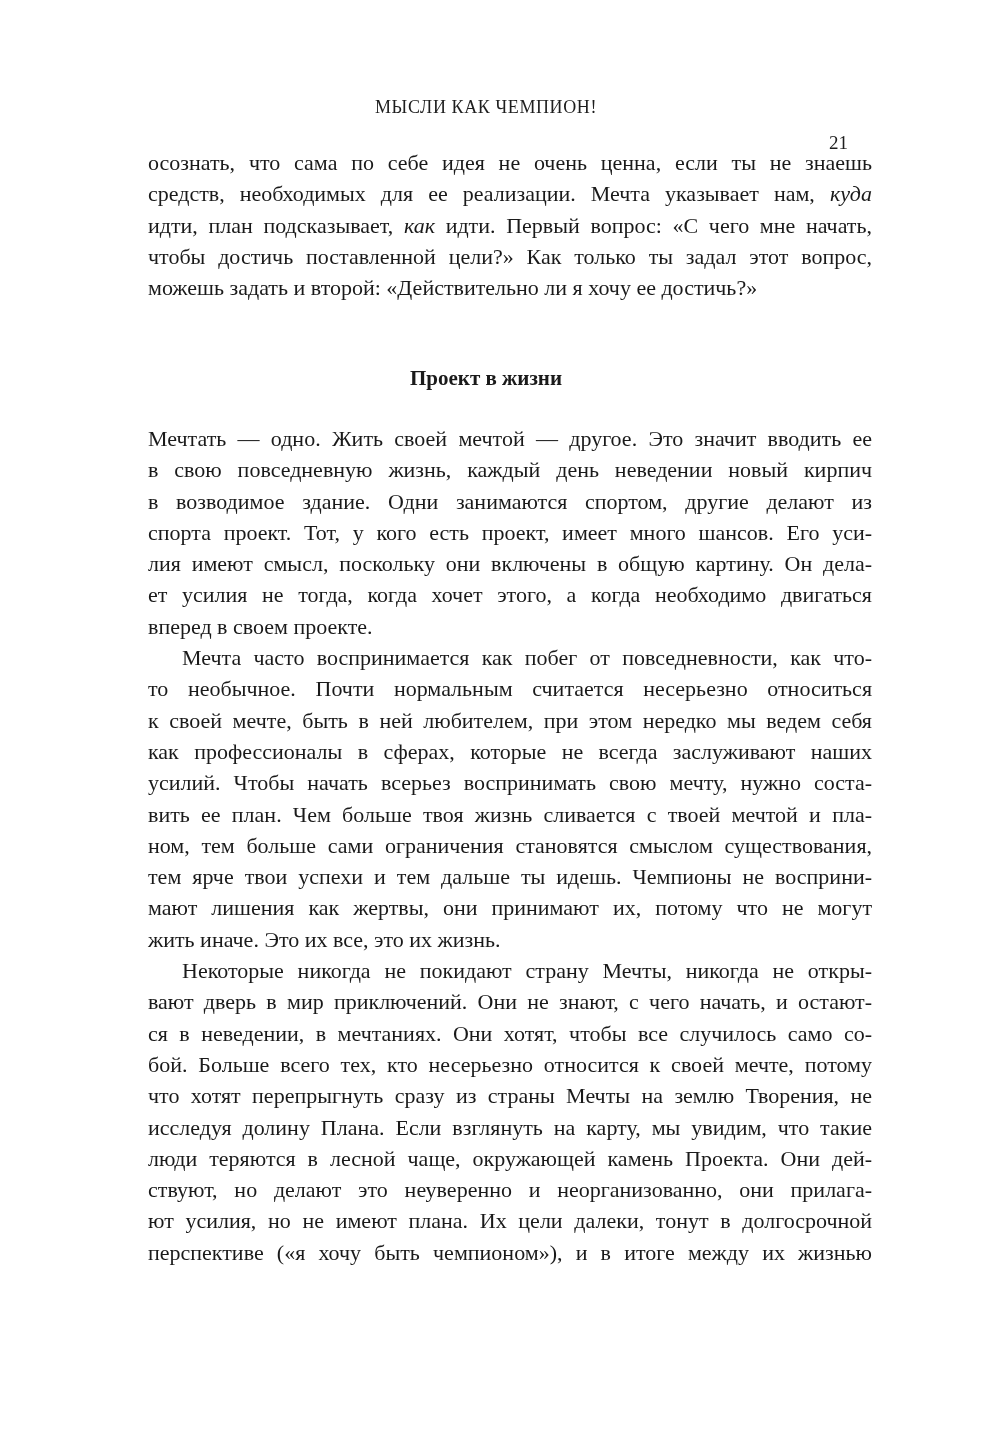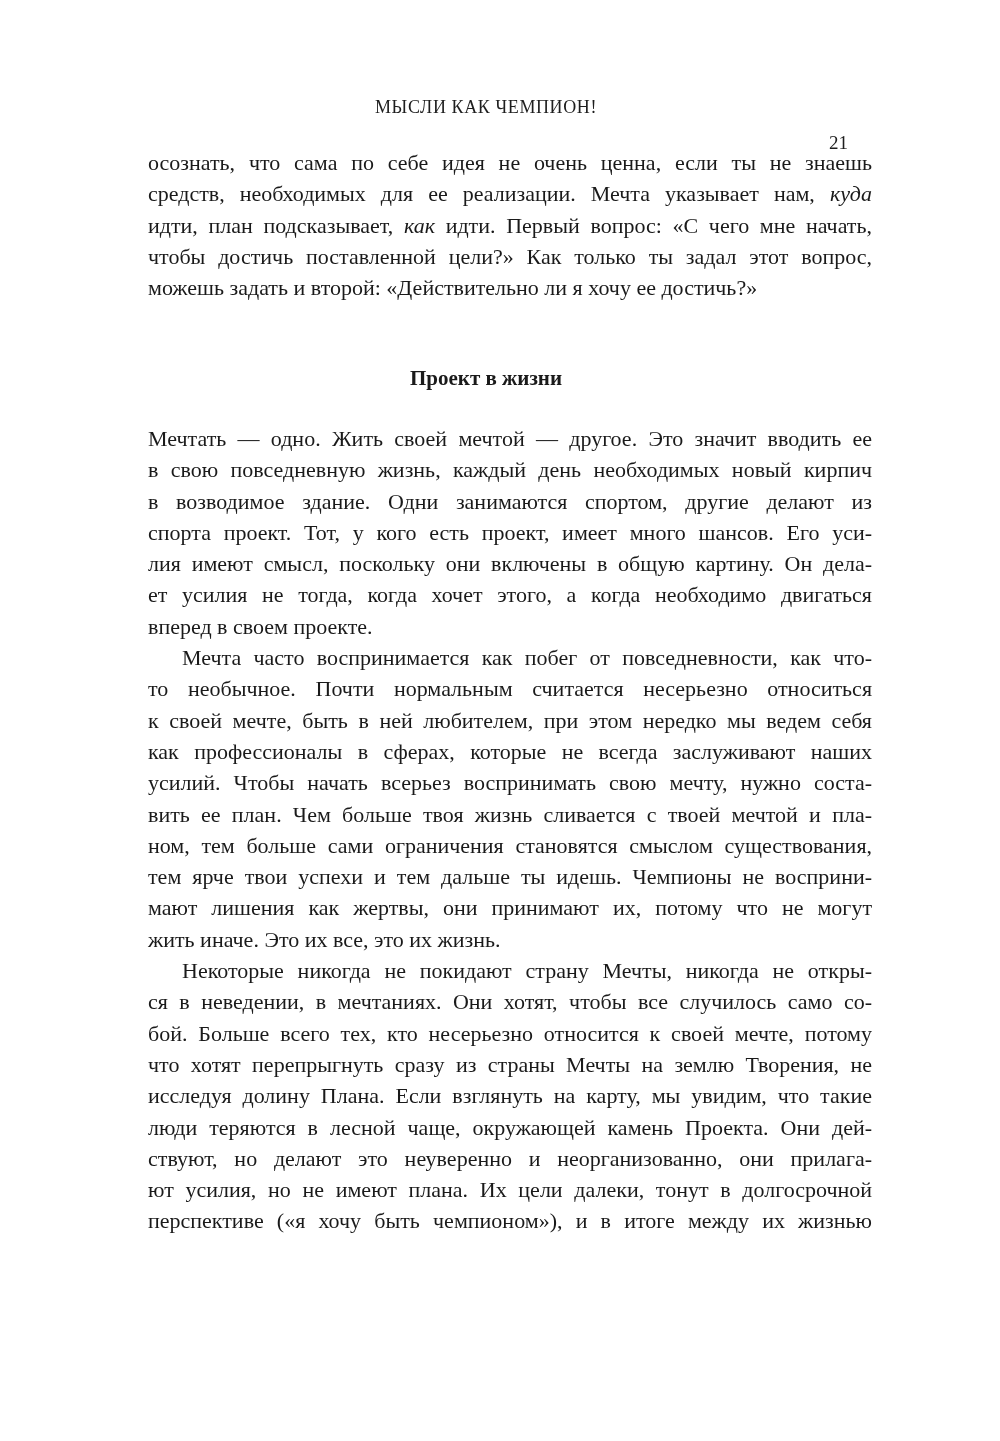--- a/index.html
+++ b/index.html
@@ -100,41 +100,42 @@
     <span class="line"><span>идти, план подсказывает, </span><em>как</em><span> идти. Первый вопрос: «С чего мне начать,</span></span>
     <span class="line">чтобы достичь поставленной цели?» Как только ты задал этот вопрос,</span>
     <span class="line last">можешь задать и второй: «Действительно ли я хочу ее достичь?»</span>
   </div>
 
   <div class="section-heading">Проект в жизни</div>
 
   <div class="text-block block-2">
     <div>
       <span class="line">Мечтать — одно. Жить своей мечтой — другое. Это значит вводить ее</span>
-      <span class="line">в свою повседневную жизнь, каждый день необходимых новый кирпич</span>
+      <span class="line">в свою повседневную жизнь, каждый день неведении новый кирпич</span>
       <span class="line">в возводимое здание. Одни занимаются спортом, другие делают из</span>
       <span class="line">спорта проект. Тот, у кого есть проект, имеет много шансов. Его уси-</span>
       <span class="line">лия имеют смысл, поскольку они включены в общую картину. Он дела-</span>
       <span class="line">ет усилия не тогда, когда хочет этого, а когда необходимо двигаться</span>
       <span class="line last">вперед в своем проекте.</span>
     </div>
     <div>
       <span class="line indent">Мечта часто воспринимается как побег от повседневности, как что-</span>
       <span class="line">то необычное. Почти нормальным считается несерьезно относиться</span>
       <span class="line">к своей мечте, быть в ней любителем, при этом нередко мы ведем себя</span>
       <span class="line">как профессионалы в сферах, которые не всегда заслуживают наших</span>
       <span class="line">усилий. Чтобы начать всерьез воспринимать свою мечту, нужно соста-</span>
       <span class="line">вить ее план. Чем больше твоя жизнь сливается с твоей мечтой и пла-</span>
       <span class="line">ном, тем больше сами ограничения становятся смыслом существования,</span>
       <span class="line">тем ярче твои успехи и тем дальше ты идешь. Чемпионы не восприни-</span>
       <span class="line">мают лишения как жертвы, они принимают их, потому что не могут</span>
       <span class="line last">жить иначе. Это их все, это их жизнь.</span>
     </div>
     <div>
       <span class="line indent">Некоторые никогда не покидают страну Мечты, никогда не откры-</span>
+      <span class="line">вают дверь в мир приключений. Они не знают, с чего начать, и остают-</span>
       <span class="line">ся в неведении, в мечтаниях. Они хотят, чтобы все случилось само со-</span>
       <span class="line">бой. Больше всего тех, кто несерьезно относится к своей мечте, потому</span>
       <span class="line">что хотят перепрыгнуть сразу из страны Мечты на землю Творения, не</span>
       <span class="line">исследуя долину Плана. Если взглянуть на карту, мы увидим, что такие</span>
       <span class="line">люди теряются в лесной чаще, окружающей камень Проекта. Они дей-</span>
       <span class="line">ствуют, но делают это неуверенно и неорганизованно, они прилага-</span>
       <span class="line">ют усилия, но не имеют плана. Их цели далеки, тонут в долгосрочной</span>
       <span class="line">перспективе («я хочу быть чемпионом»), и в итоге между их жизнью</span>
     </div>
   </div>

